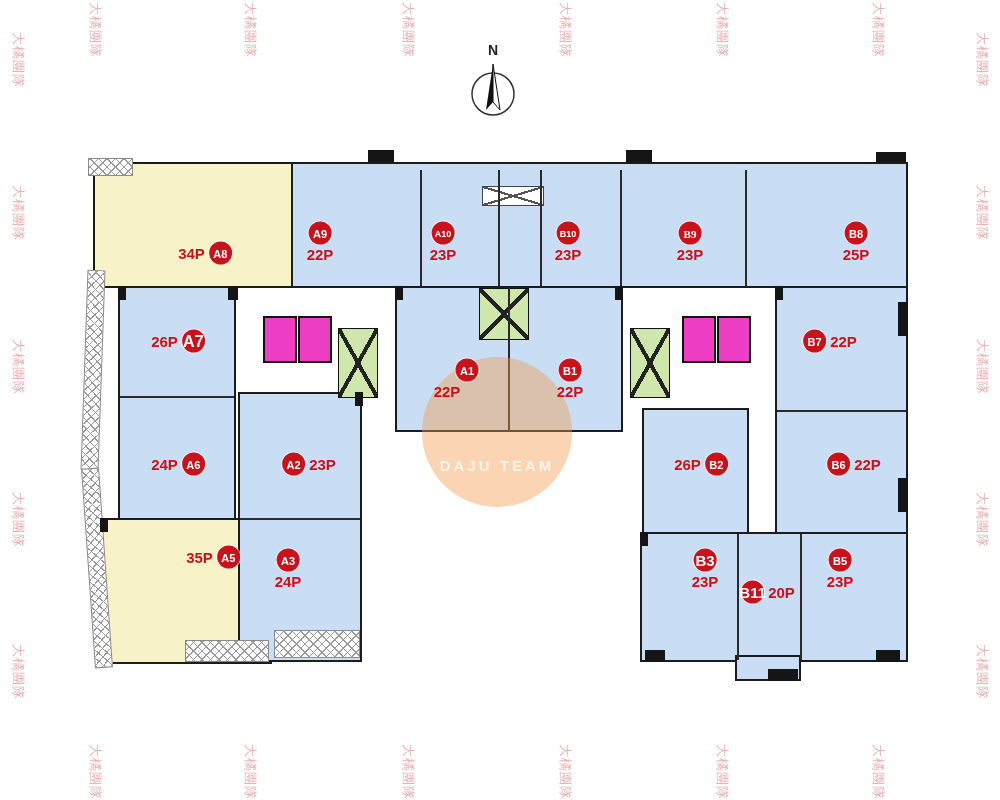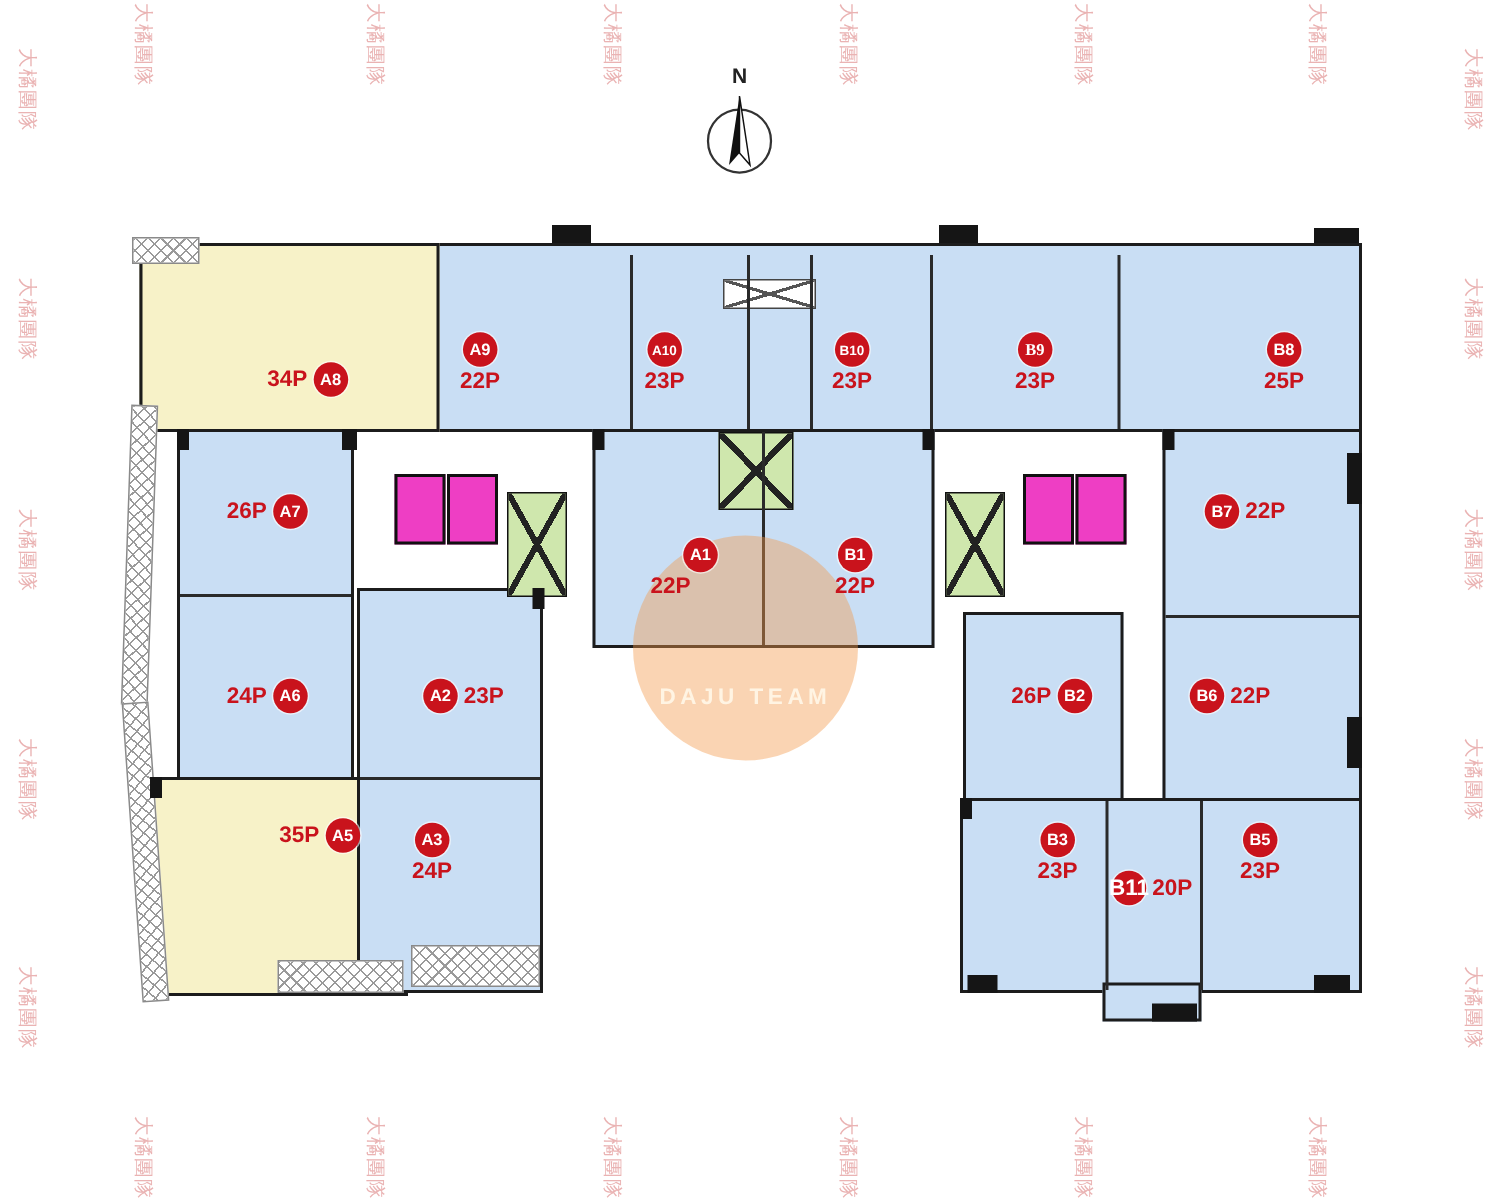--- a/index.html
+++ b/index.html
@@ -142,21 +142,21 @@
       <div class="unit below" style="left: 690px; top: 242px;">
         <span class="badge" style="font-size: 11px; font-family: Liberation Serif, serif;">B9</span>
         <span class="size">23P</span>
       </div>
       <div class="unit below" style="left: 812px; top: 242px; margin-left: 44px;">
         <span class="badge" style="font-size: 11px;">B8</span>
         <span class="size">25P</span>
       </div>
       <div class="unit left" style="left: 178px; top: 341px;">
         <span class="size">26P</span>
-        <span class="badge" style="font-size: 11px;">A7</span>
+        <span class="badge" style="font-size: 16px;">A7</span>
       </div>
       <div class="unit right" style="left: 830px; top: 341px;">
         <span class="badge" style="font-size: 11px;">B7</span>
         <span class="size">22P</span>
       </div>
       <div class="unit below" style="left: 447px; top: 379px;">
         <span class="badge" style="font-size: 11px; margin-left: 40px;">A1</span>
         <span class="size">22P</span>
       </div>
       <div class="unit below" style="left: 570px; top: 379px;">
@@ -168,34 +168,34 @@
         <span class="badge" style="font-size: 11px;">A6</span>
       </div>
       <div class="unit right" style="left: 309px; top: 464px;">
         <span class="badge" style="font-size: 11px;">A2</span>
         <span class="size">23P</span>
       </div>
       <div class="unit left" style="left: 701px; top: 464px;">
         <span class="size">26P</span>
         <span class="badge" style="font-size: 11px;">B2</span>
       </div>
-      <div class="unit right" style="left: 820px; top: 464px;">
+      <div class="unit right" style="left: 854px; top: 464px;">
         <span class="badge" style="font-size: 11px;">B6</span>
         <span class="size">22P</span>
       </div>
       <div class="unit left" style="left: 213px; top: 557px;">
         <span class="size">35P</span>
         <span class="badge" style="font-size: 11px;">A5</span>
       </div>
       <div class="unit below" style="left: 288px; top: 569px;">
         <span class="badge" style="font-size: 11px;">A3</span>
         <span class="size">24P</span>
       </div>
       <div class="unit below" style="left: 705px; top: 569px;">
-        <span class="badge" style="font-size: 11px;">B3</span>
+        <span class="badge" style="font-size: 15px;">B3</span>
         <span class="size">23P</span>
       </div>
       <div class="unit right" style="left: 768px; top: 592px;">
         <span class="badge" style="font-size: 15px;">B11</span>
         <span class="size">20P</span>
       </div>
       <div class="unit below" style="left: 840px; top: 569px;">
         <span class="badge" style="font-size: 11px;">B5</span>
         <span class="size">23P</span>
       </div>

